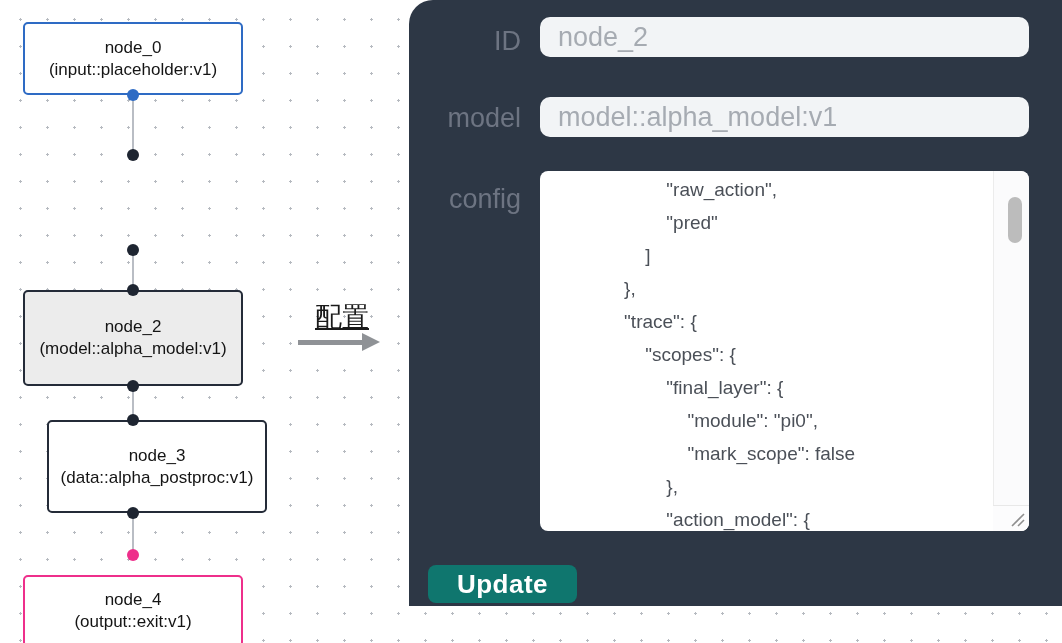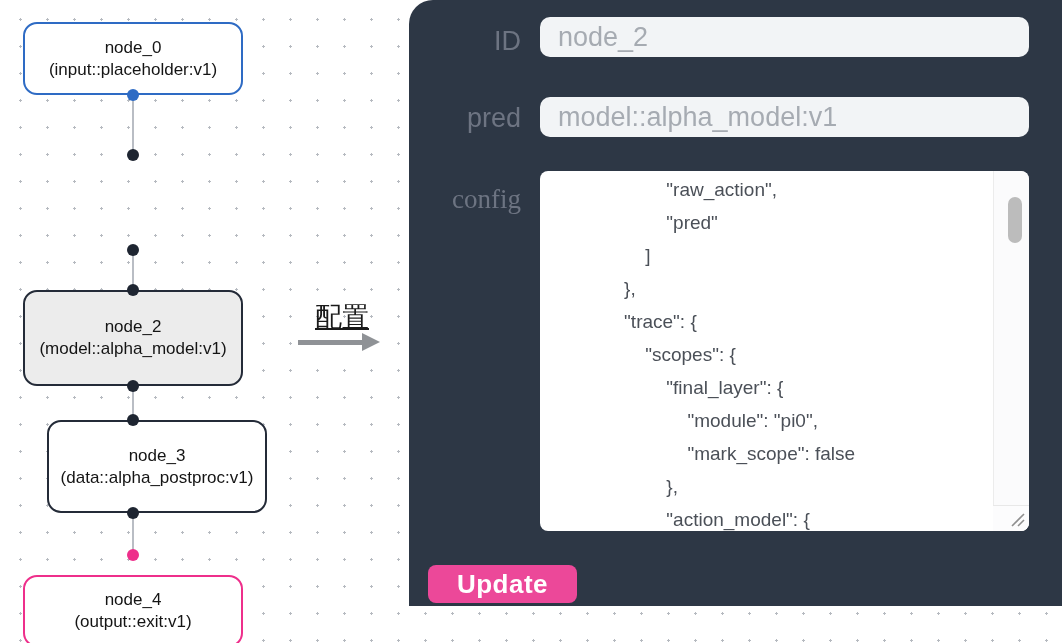--- a/index.html
+++ b/index.html
@@ -5,21 +5,21 @@
   * { margin:0; padding:0; box-sizing:border-box; }
   body { font-family:"Liberation Sans", sans-serif; background:#fff; }
   .stage {
     position:relative; width:1062px; height:643px; overflow:hidden; background:#fff;
     background-image: radial-gradient(circle, #b6bac0 1.1px, rgba(255,255,255,0) 1.4px);
     background-size: 27px 27px; background-position: 7px 6px;
   }
   
   .node {
     position:absolute; left:23px; width:220px; background:#fff;
-    border:2px solid #242b38; border-radius:14px; overflow:hidden;
+    border:2px solid #242b38; border-radius:5px; overflow:hidden;
     display:flex; flex-direction:column; justify-content:center; align-items:center;
     text-align:center; color:#141414; font-size:17px; line-height:22px;
   }
   .node .subtitle { max-width:196px; word-break:break-all; }
   .node-0 { top:22px;  height:73px; border-color:#2e6bc4; }
   .node-1 { top:155px; height:95px; }
   .node-2 { top:290px; height:96px; background:#ececec; }
   .node-3 { top:420px; height:93px;margin-left:24px; }
   .node-4 { top:555px; height:72px; border-color:#ee2f8b;margin-top:20px; }
   .edge { position:absolute; left:132px; width:2px; background:#b9bdc4; z-index:0; }
@@ -41,42 +41,42 @@
   .arrow-head  { position:absolute; left:362px; top:333px; width:0; height:0;
                  border-top:9.5px solid transparent; border-bottom:9.5px solid transparent;
                  border-left:18px solid #8f9296; }
   
   .panel { position:absolute; left:409px; top:0; width:688px; height:606px;
            background:#2d3745; border-radius:24px 24px 0 0; z-index:4; }
   .field-label { position:absolute; left:12px; width:100px; text-align:right;
                  font-size:27px; color:#6d7482; }
   .lbl-id   { top:26px; }
   .lbl-type { top:103px; }
-  .lbl-config { top:184px;font-family:Liberation Serif, serif; }
+  .lbl-config { top:184px; }
   .text-input { position:absolute; left:131px; width:489px; height:40px;
                 background:#f2f4f6; border:none; outline:none; border-radius:10px;
                 padding:0 18px; font-family:"Liberation Sans", sans-serif;
                 font-size:27px; color:#a6abb2; }
   .inp-id   { top:17px; }
   .inp-type { top:97px; }
   .config-box { position:absolute; left:131px; top:171px; width:489px; height:360px;
                 background:#fff; border-radius:8px; overflow:hidden; }
   .config-box pre { font-family:"Liberation Sans", sans-serif; white-space:pre;
                     font-size:19px; line-height:33px; color:#4b5058;
                     padding:2px 0 0 63px; }
   .scroll-gutter { position:absolute; top:0; right:0; width:36px; height:360px;
                    background:#fbfbfc; border-left:1px solid #ececec;
                    border-radius:0 8px 8px 0; }
   .scroll-thumb { position:absolute; top:26px; right:7px; width:14px; height:46px;
                   background:#bcbcbc; border-radius:7px; }
   .resize-corner { position:absolute; right:0; bottom:0; width:36px; height:26px;
                    border-top:1px solid #e8e8e8; background:#fcfcfd; }
   .resize-corner svg { position:absolute; right:3px; bottom:3px; }
   .update-btn { position:absolute; left:19px; top:565px; width:149px; height:38px;
-                background:#ec4899; border:none; border-radius:8px; color:#fff;
+                background:#0f766e; border:none; border-radius:8px; color:#fff;
                 font-family:"Liberation Sans", sans-serif; font-size:26px;
                 font-weight:600; letter-spacing:0.5px; cursor:pointer;
                 display:flex; align-items:center; justify-content:center; }
 </style>
 </head>
 <body>
 
 <div class="stage">
 
   <div class="edge e0"></div>
@@ -111,21 +111,21 @@
   <div class="port p4t"></div>
 
   <div class="transition-label">配置</div>
   <div class="arrow-shaft"></div>
   <div class="arrow-head"></div>
 
   <div class="panel">
     <div class="field-label lbl-id">ID</div>
     <input class="text-input inp-id" type="text" value="node_2" style="">
 
-    <div class="field-label lbl-type">pred</div>
+    <div class="field-label lbl-type">model</div>
     <input class="text-input inp-type" type="text" value="model::alpha_model:v1" style="">
 
     <div class="field-label lbl-config">config</div>
     <div class="config-box">
       <pre>            "raw_action",
             "pred"
         ]
     },
     "trace": {
         "scopes": {

